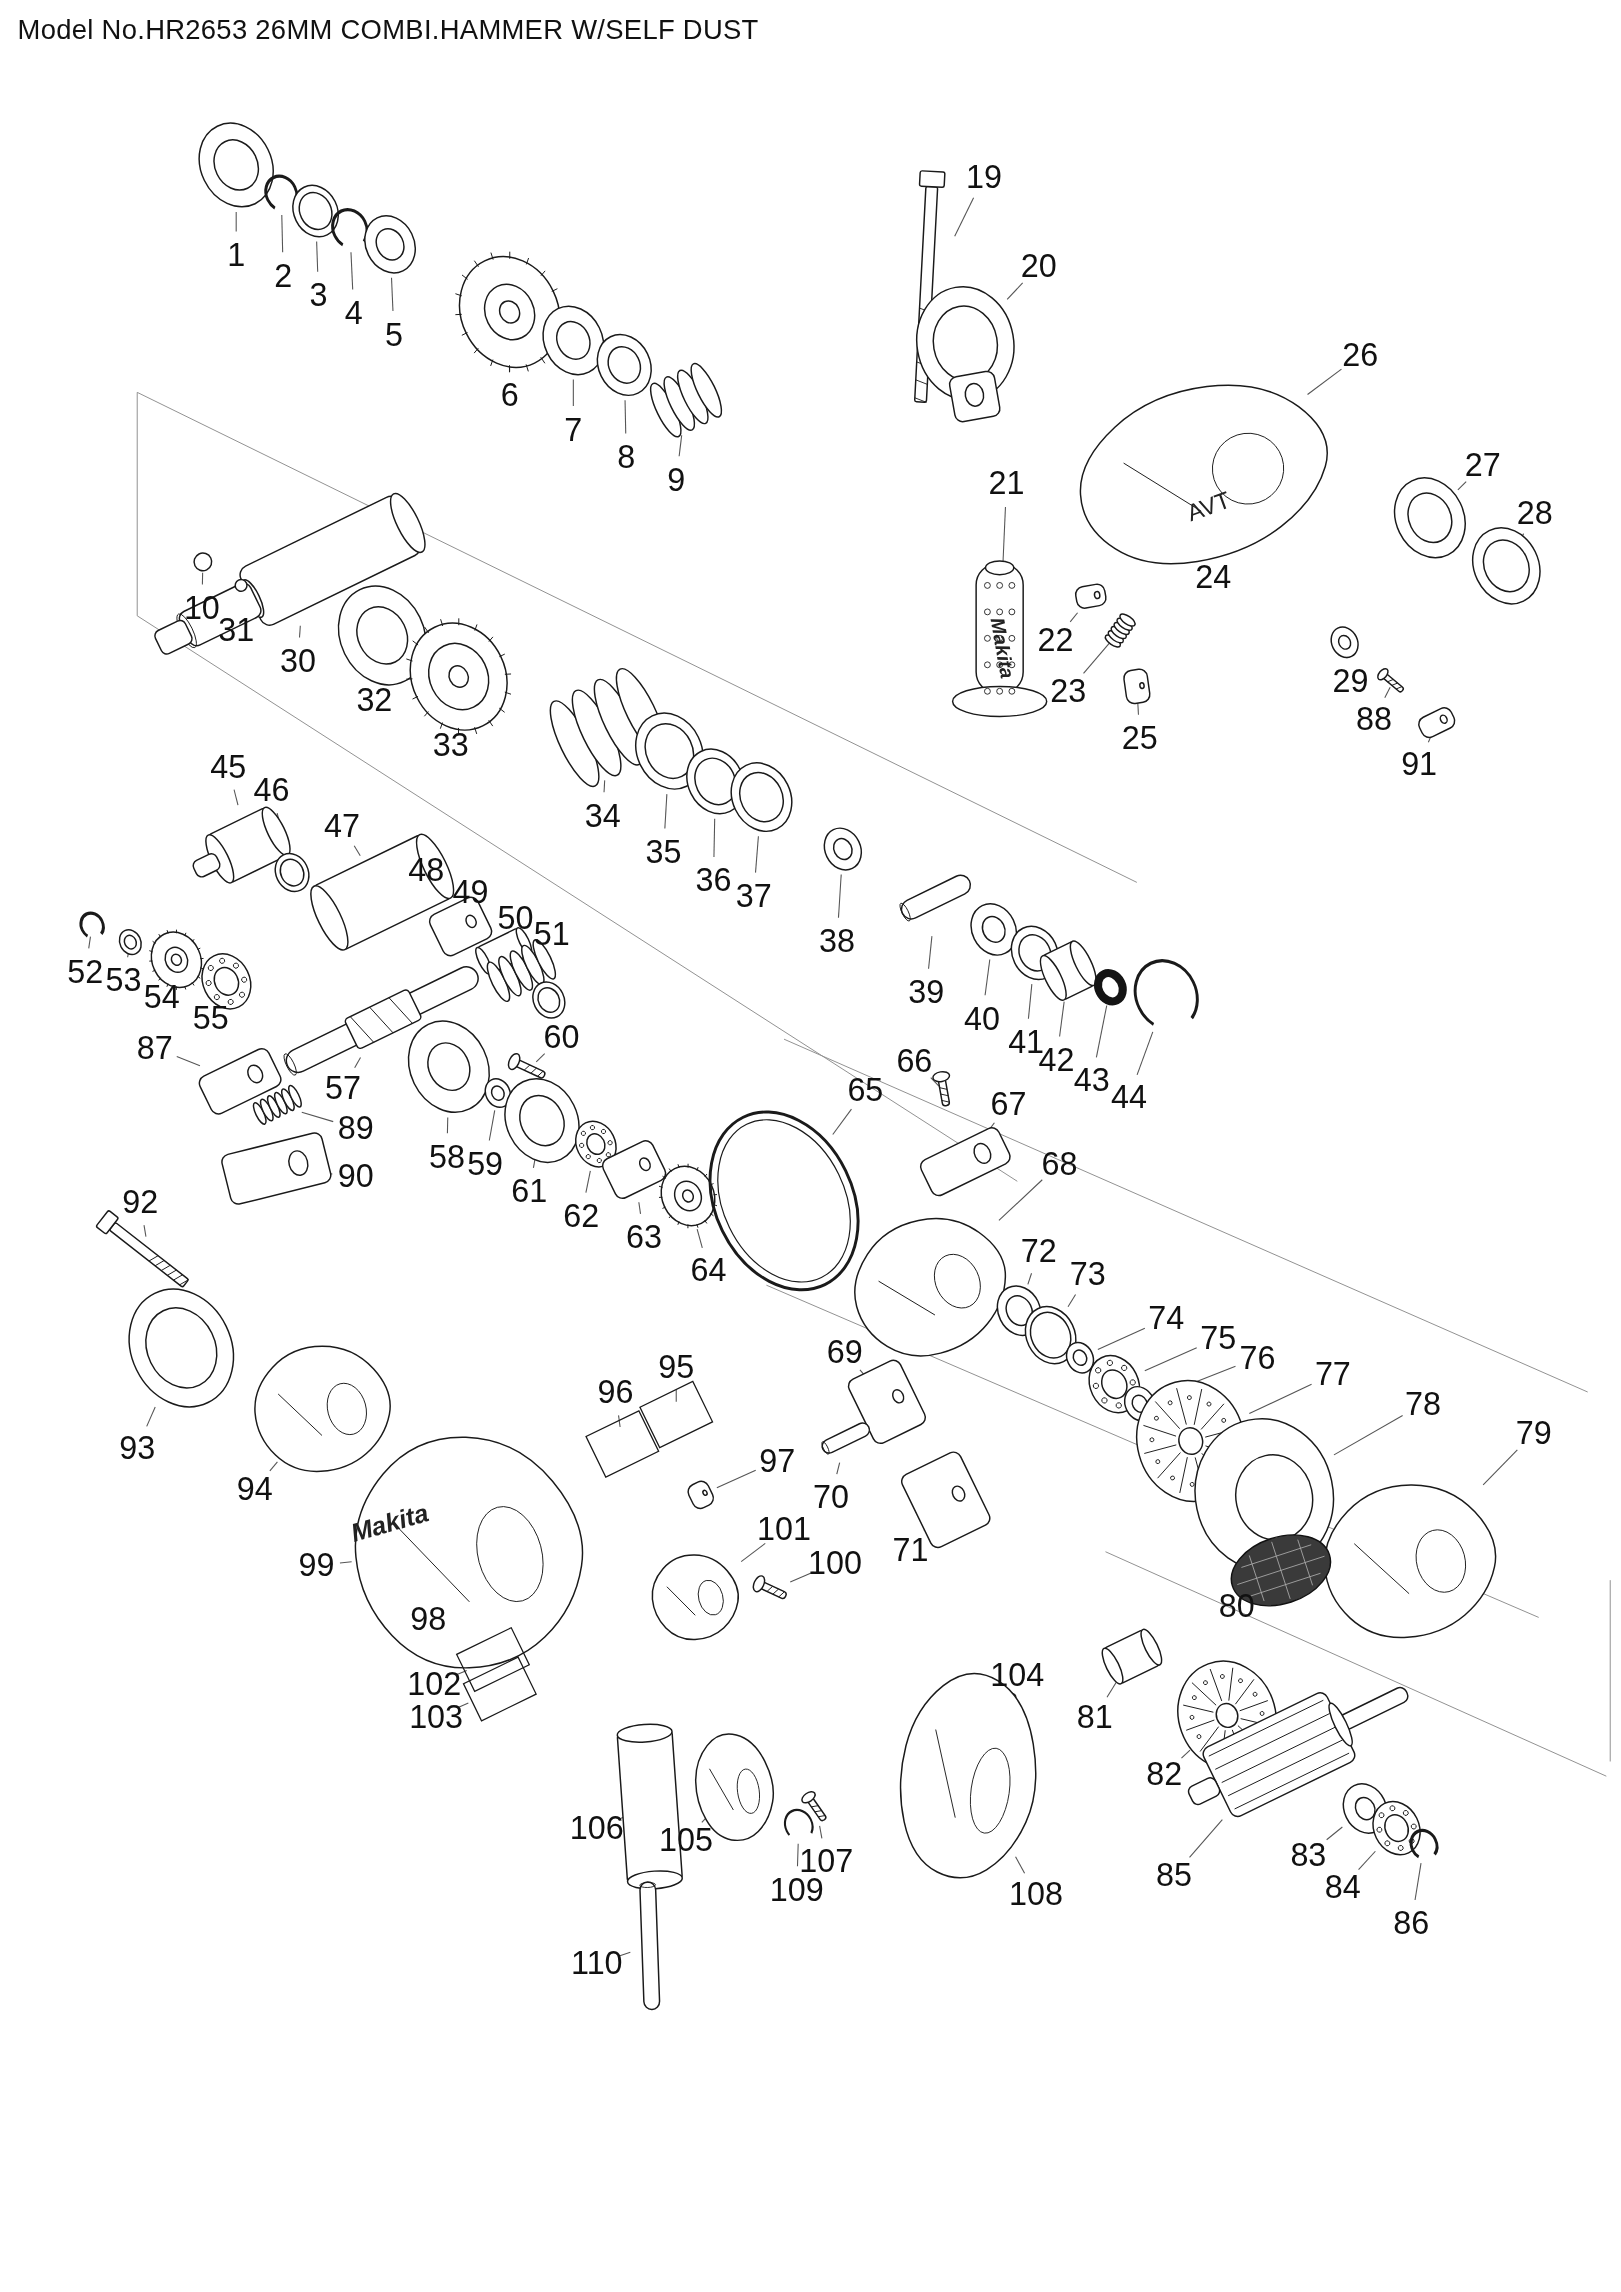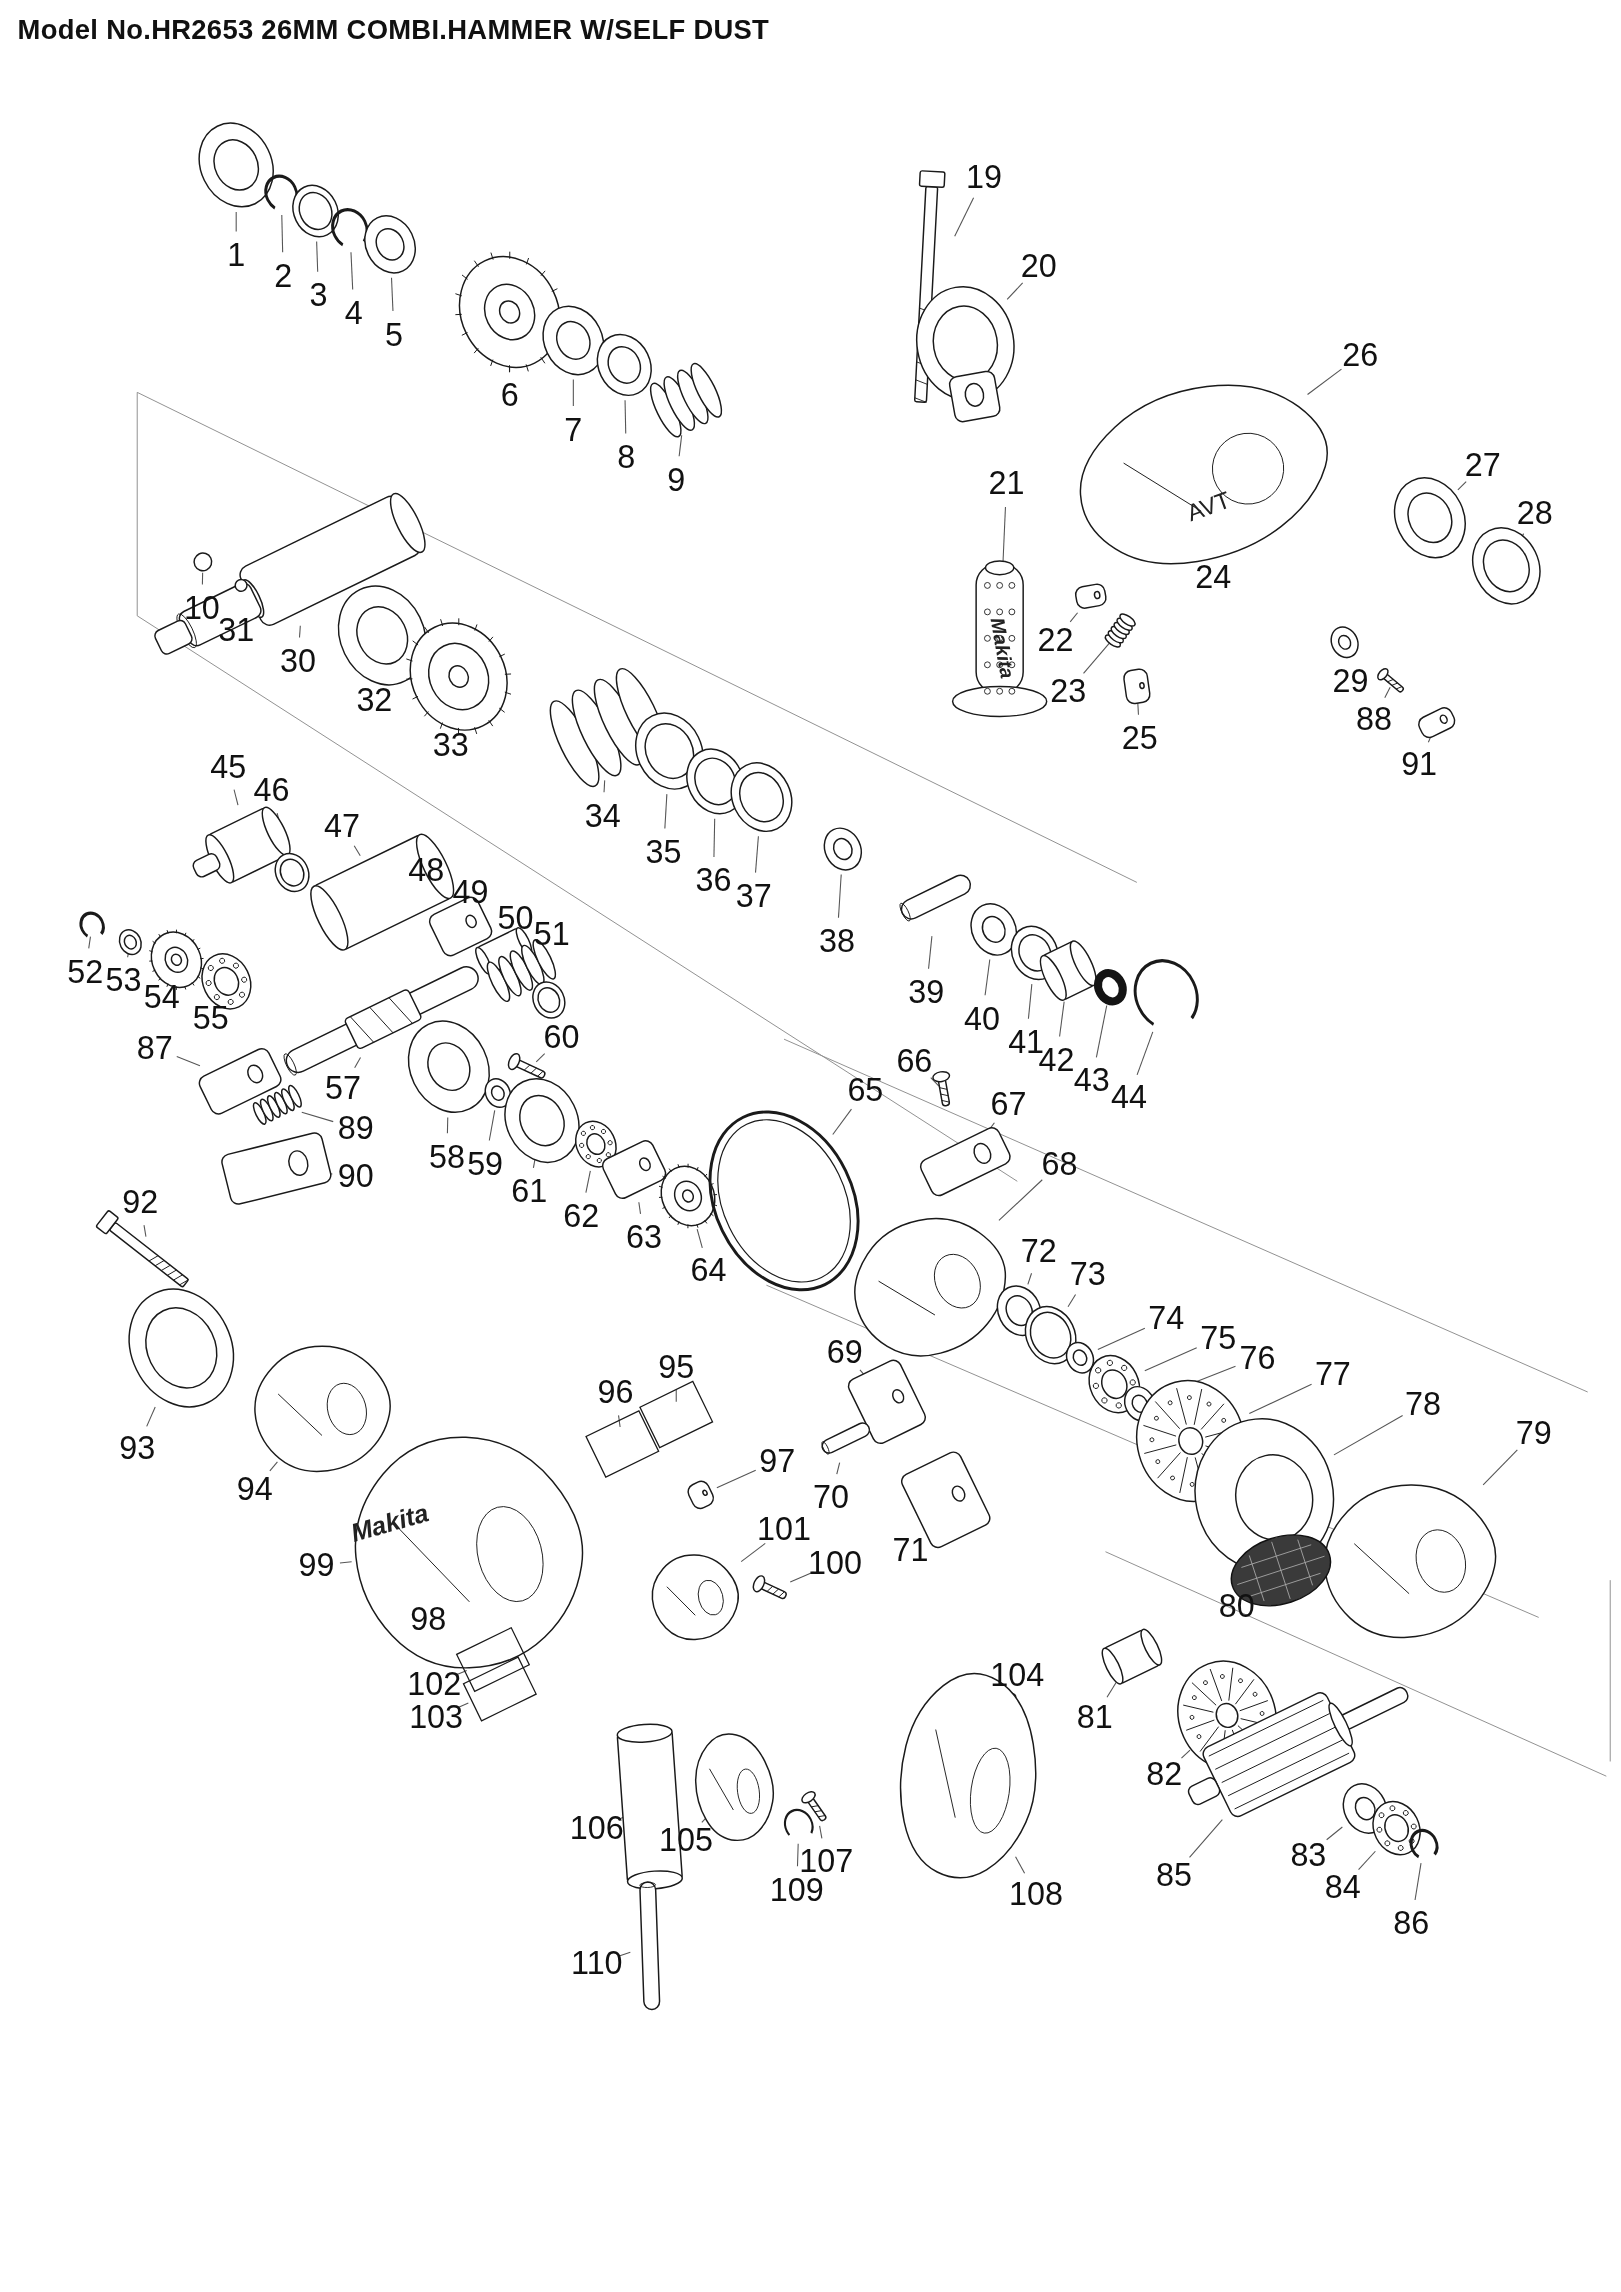--- a/index.html
+++ b/index.html
@@ -1,21 +1,21 @@
 <!DOCTYPE html>
 <html><head>
 <meta charset="utf-8">
 <style>
   html,body{margin:0;padding:0;}
   body{
     width:1621px;height:2293px;background:#ffffff;position:relative;
     font-family:"Liberation Sans", sans-serif;overflow:hidden;
   }
   .title{
-    position:absolute;left:17.6px;top:13.7px;font-size:27.4px;font-weight:700;
+    position:absolute;left:17.6px;top:13.7px;font-size:27.4px;font-weight:400;
     color:#111;letter-spacing:0.3px;white-space:nowrap;z-index:5;
   }
   svg.diagram{position:absolute;left:0;top:0;width:1621px;height:2293px;}
   .s{fill:#ffffff;stroke:#1a1a1a;stroke-width:1.5;stroke-linejoin:round;}
   .sn{fill:none;stroke:#1a1a1a;stroke-width:1.5;stroke-linejoin:round;}
   .thin{stroke-width:0.9;}
   .ld{stroke:#555;stroke-width:1.1;}
   .gd{stroke:#8f8f8f;stroke-width:1;}
   .lb{font-size:33px;fill:#111;font-family:"Liberation Sans",sans-serif;}
   .ann{fill:#222;font-family:"Liberation Sans",sans-serif;}

